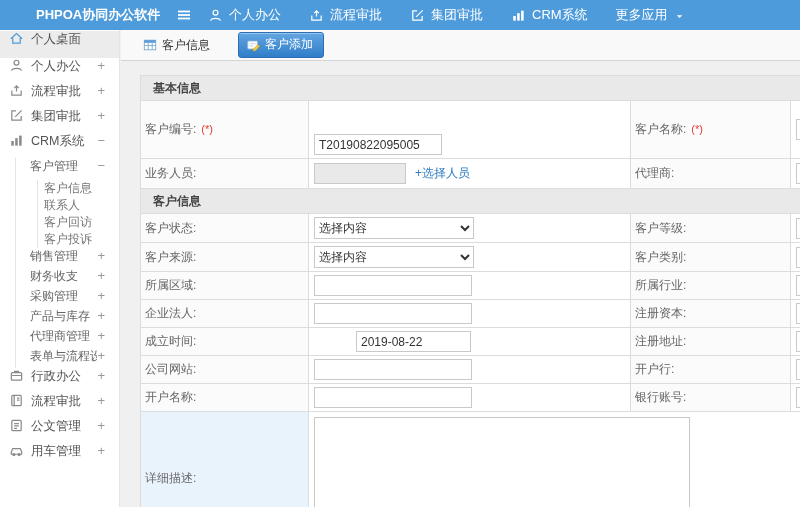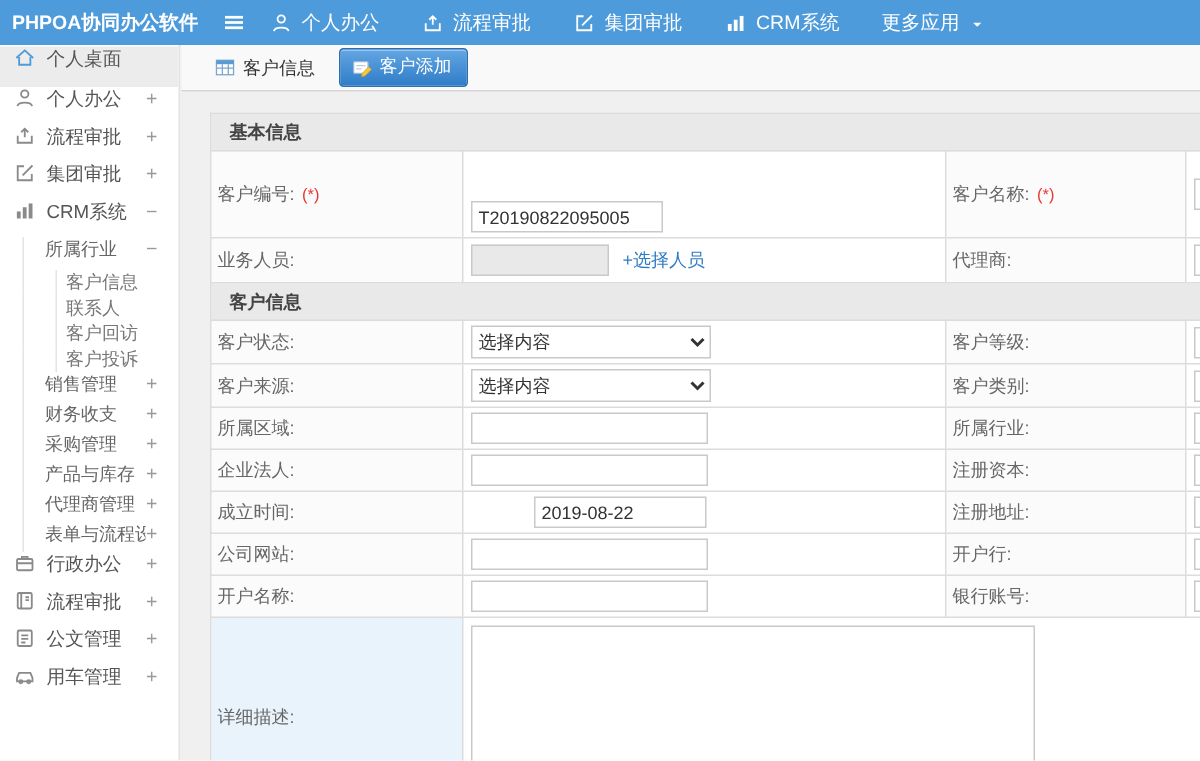--- a/index.html
+++ b/index.html
@@ -2,21 +2,21 @@
 <html><head>
 <meta charset="utf-8">
 <style>
   * { box-sizing: border-box; margin:0; padding:0; }
   html,body { width:800px; height:507px; overflow:hidden; }
   body { font-family:"Liberation Sans","DejaVu Sans",sans-serif; background:#f0f0f0; position:relative; }
   svg { display:block; }
 
   
   .header { position:absolute; top:0; left:0; width:800px; height:30px; background:#4e9bdb; display:flex; align-items:center; color:#fff; z-index:5; }
-  .logo { width:138px; padding-left:8px; font-size:13px; font-weight:bold; white-space:nowrap; }
+  .logo { width:138px; padding-left:8px; font-size:13px; font-weight:bold; white-space:nowrap;margin-left:28px; }
   .burger { width:16px; height:16px; margin:0 16px 0 10px; cursor:pointer; color:#fff; }
   .burger svg { width:16px; height:16px; }
   .topnav { display:flex; align-items:center; }
   .nav-item { display:flex; align-items:center; gap:6px; margin-right:28px; font-size:13px; cursor:pointer; white-space:nowrap; }
   .nav-item .nicon svg { width:15px; height:15px; color:#fff; }
   .nav-item .caret svg { width:11px; height:11px; color:#fff; margin-top:2px; }
 
   
   .sidebar { position:absolute; top:30px; left:0; width:120px; height:477px; background:#fff; border-right:1px solid #e3e3e3; overflow:hidden; padding-top:1px; }
   .srow { display:flex; cursor:pointer; position:relative; }
@@ -33,21 +33,21 @@
   .lvl2::before { content:''; position:absolute; left:15px; top:0; bottom:0; border-left:1px solid #e4e4e4; }
   .lvl3 { height:17px; padding-left:44px; font-size:12px; color:#777; }
   .lvl3::before { content:''; position:absolute; left:15px; top:0; bottom:0; border-left:1px solid #e4e4e4; }
   .lvl3::after  { content:''; position:absolute; left:37px; top:0; bottom:0; border-left:1px solid #e4e4e4; }
 
   
   .content { position:absolute; top:30px; left:121px; width:679px; height:477px; background:#f0f0f0; }
   .tabbar { height:31px; background:#f9f9f9; border-bottom:1px solid #d4d4d4; display:flex; align-items:center; padding-left:14px; }
   .tab { display:flex; align-items:center; gap:5px; font-size:12px; color:#333; padding:3px 8px; cursor:pointer; }
   .tab .ticon svg { width:14px; height:14px; }
-  .tab.active { background:linear-gradient(#63a6e3,#2f7dc8); border:1px solid #2a6fb4; border-radius:3px; color:#fff; margin-left:8px; padding:3px 10px 4px 7px; box-shadow:inset 0 1px 0 rgba(255,255,255,.35);align-items:center; }
+  .tab.active { background:linear-gradient(#63a6e3,#2f7dc8); border:1px solid #2a6fb4; border-radius:3px; color:#fff; margin-left:20px; padding:3px 10px 4px 7px; box-shadow:inset 0 1px 0 rgba(255,255,255,.35);align-items:center; }
 
   .formwrap { padding:14px 0 0 19px; }
   table.f { border-collapse:collapse; width:782px; table-layout:fixed; background:#fff; }
   table.f td { border:1px solid #dcdcdc; font-size:12px; color:#666; vertical-align:middle; }
   td.lab { background:#fbfbfb; padding-left:4px; white-space:nowrap; overflow:hidden; }
   td.fld { background:#fff; padding:3px 5px; overflow:hidden; }
   tr.sec td { background:#e9e9e9; color:#444; font-weight:bold; height:25px; padding-left:12px; }
   tr.r1 { height:30px; } tr.r2 { height:27px; }
   .req { color:#e53935; margin-left:5px; font-size:11px; }
   .ti { height:21px; border:1px solid #c9c9c9; padding:1px 4px; font-size:12px; font-family:inherit; color:#333; background:#fff; vertical-align:middle; }
@@ -164,21 +164,21 @@
         <svg viewBox="0 0 16 16" fill="currentColor">
           <rect x="2.4" y="8.5" width="2.7" height="5"></rect>
           <rect x="6.6" y="5.5" width="2.7" height="8"></rect>
           <rect x="10.8" y="2.8" width="2.7" height="10.7"></rect>
         </svg>
       </span>
       <span class="slabel">CRM系统</span>
       <span class="sx">−</span>
     </div>
     <div class="srow lvl2 cm">
-      <span class="slabel">所属行业</span>
+      <span class="slabel">客户管理</span>
       <span class="sx">−</span>
     </div>
     <div class="srow lvl3">
       <span class="slabel">客户信息</span>
     </div>
     <div class="srow lvl3">
       <span class="slabel">联系人</span>
     </div>
     <div class="srow lvl3">
       <span class="slabel">客户回访</span>

